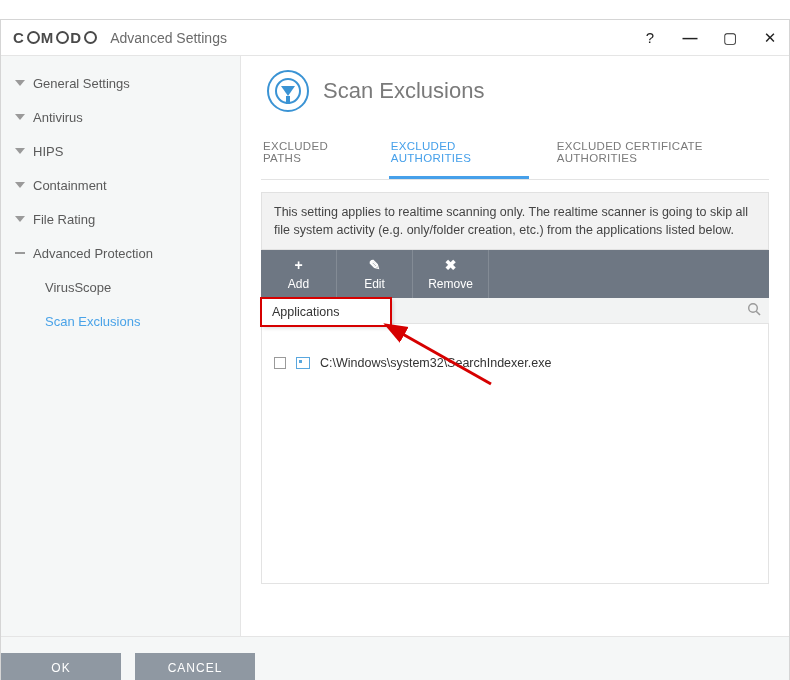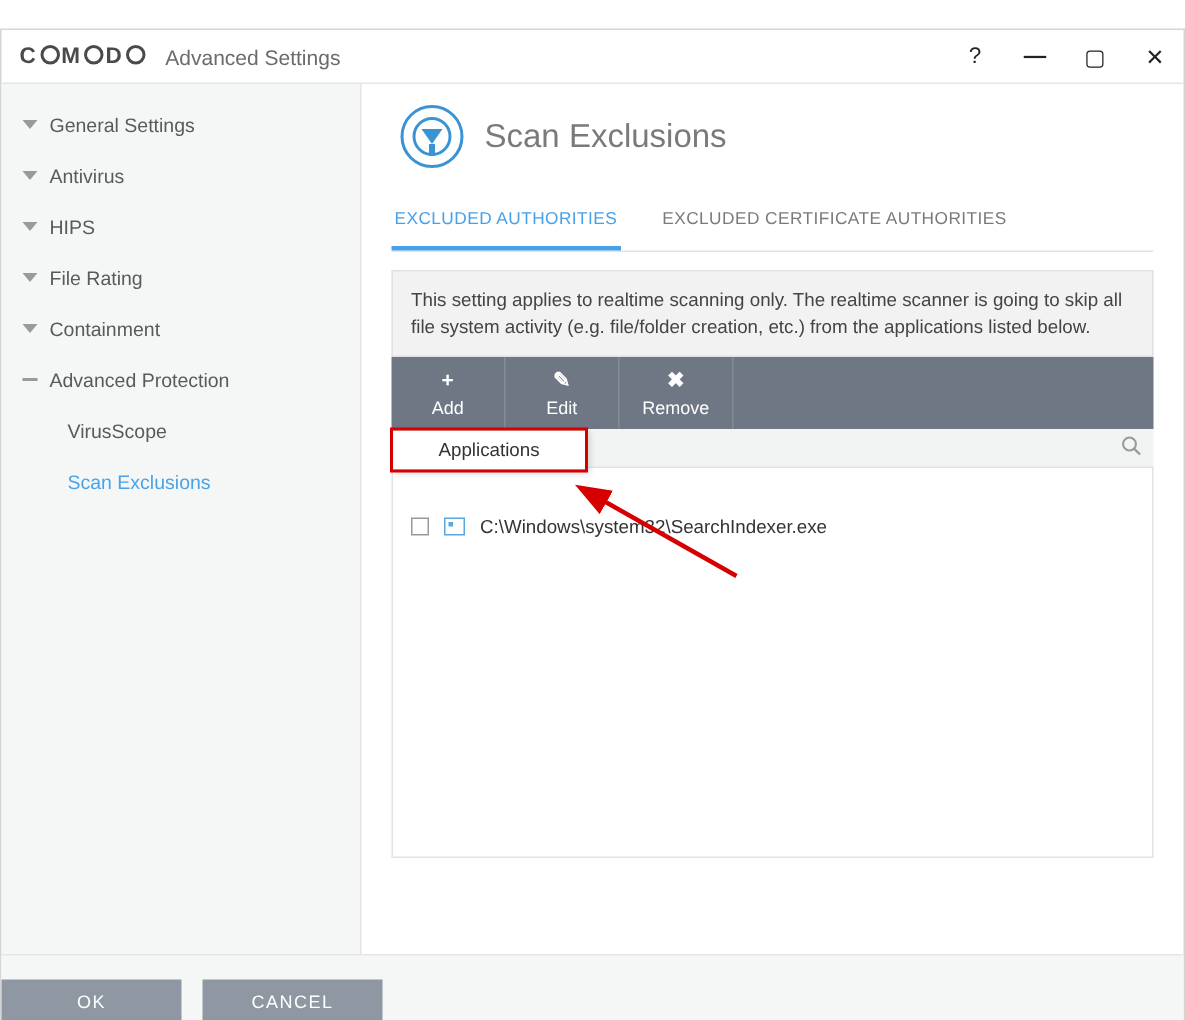--- a/index.html
+++ b/index.html
@@ -35,21 +35,21 @@
   .tbtn .ticon { font-size:14px; font-weight:bold; }
   .listhead { background:#f2f3f3; height:26px; border-bottom:1px solid #e3e3e3; display:flex; align-items:center; padding-right:8px; position:relative; }
   .search-icon { margin-left:auto; color:#9a9a9a; font-size:14px; cursor:pointer; }
   .listbody { height:260px; border:1px solid #e3e3e3; border-top:none; overflow:auto; padding-top:28px; }
   .row { display:flex; align-items:center; height:22px; padding-left:12px; gap:10px; font-size:12.5px; color:#333; }
   .chk { width:12px; height:12px; border:1px solid #9a9a9a; }
   .exe-icon { width:14px; height:12px; border:1px solid #59a7de; display:inline-block; position:relative; }
   .exe-icon::after { content:""; position:absolute; top:2px; left:2px; width:3px; height:3px; background:#59a7de; }
   .dropdown { position:absolute; top:48px; left:0; background:#fff; border:1px solid #b8b8b8; width:130px; box-shadow: 2px 2px 4px rgba(0,0,0,0.15); z-index:5; }
   .dd-item { padding:6px 10px; font-size:12.5px; color:#333; cursor:pointer; }
-  .dd-item:first-child { outline:2px solid #d60000;text-align:center; }
+  .dd-item:first-child { outline:2px solid #d60000; }
   .footer { height:62px; background:#f5f7f7; border-top:1px solid #e5e5e5; display:flex; justify-content:flex-start; align-items:center; padding-right:18px; gap:14px; }
   .fbtn { width:120px; height:30px; background:#8f98a2; color:#fff; font-size:12px; letter-spacing:1px; border:none; cursor:pointer; }
   .arrow { position:absolute; z-index:20; pointer-events:none; }
 </style>
 </head>
 <body>
 
 <div class="window">
 
   <div class="titlebar">
@@ -73,25 +73,25 @@
       <div class="sb-item">
           <span class="caret"></span>
           <span>Antivirus</span>
         </div>
       <div class="sb-item">
           <span class="caret"></span>
           <span>HIPS</span>
         </div>
       <div class="sb-item">
           <span class="caret"></span>
-          <span>File Rating</span>
+          <span>Containment</span>
         </div>
       <div class="sb-item">
           <span class="caret"></span>
-          <span>Containment</span>
+          <span>File Rating</span>
         </div>
       <div class="sb-item">
           <span class="dash"></span>
           <span>Advanced Protection</span>
         </div>
       <div class="sb-item sub">
           <span>VirusScope</span>
         </div>
       <div class="sb-item sub active">
           <span>Scan Exclusions</span>
@@ -102,25 +102,26 @@
       <div class="page-head">
         <div class="page-icon">
             <div class="page-icon-inner">
               <div class="funnel"></div>
             </div>
           </div>
         <div class="page-title">Scan Exclusions</div>
       </div>
 
       <div class="tabs">
+        <div class="tab">EXCLUDED PATHS</div>
         <div class="tab active">EXCLUDED AUTHORITIES</div>
         <div class="tab">EXCLUDED CERTIFICATE AUTHORITIES</div>
       </div>
 
-      <div class="info">This setting applies to realtime scanning only. The realtime scanner is going to skip all file system activity (e.g. file/folder creation, etc.) from the applications listed below.</div>
+      <div class="info">This setting applies to realtime scanning only. The realtime scanner is going to skip all file system activity (e.g. only/folder creation, etc.) from the applications listed below.</div>
 
       <div class="toolbar">
         <div class="tbtn">
           <span class="ticon">+</span>
           <span>Add</span>
         </div>
         <div class="tbtn">
           <span class="ticon">✎</span>
           <span>Edit</span>
         </div>

